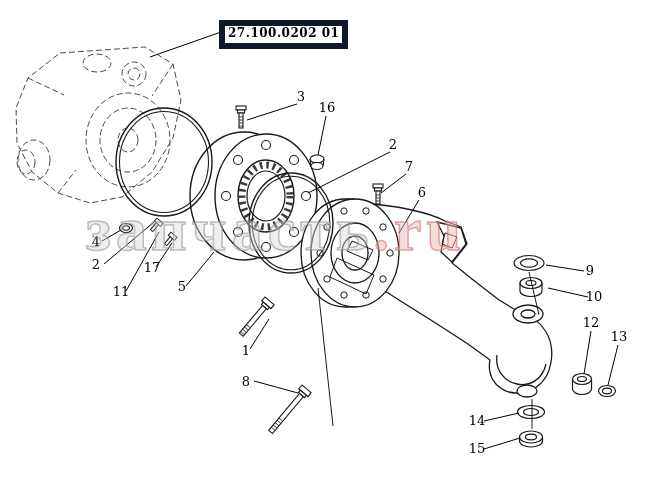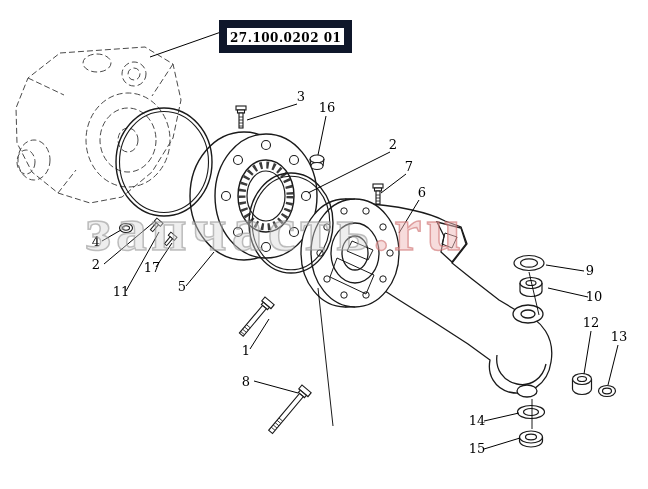--- a/index.html
+++ b/index.html
@@ -1,20 +1,20 @@
 <!DOCTYPE html>
 <html><head>
 <meta charset="utf-8">
 <style>
   html,body{margin:0;padding:0;background:#fff;}
   .stage{position:relative;width:648px;height:489px;background:#fff;overflow:hidden;
          font-family:"DejaVu Serif", serif;}
   .stage svg{position:absolute;left:0;top:0;display:block;}
   .title-box{position:absolute;left:219px;top:20px;min-width:94px;height:17px;
-             border:8px solid #0f172a;background:#fff;display:flex;align-items:flex-end;
+             border:6px solid #0f172a;background:#fff;display:flex;align-items:flex-start;
              justify-content:center;font-size:12px;font-weight:bold;letter-spacing:.5px;
              padding:0 3px;}
   .watermark{position:absolute;left:86px;top:194px;font-size:62px;font-weight:bold;
              font-family:Liberation Serif, serif;letter-spacing:5px;white-space:nowrap;
              pointer-events:none;user-select:none;}
   .wm-main{color:rgba(215,215,215,0.42);-webkit-text-stroke:1.5px rgba(140,140,140,0.55);}
   .wm-ru{color:rgba(240,185,185,0.5);-webkit-text-stroke:1.5px rgba(205,110,110,0.6);}
   text.callout{font-family:"DejaVu Serif", serif;font-size:13px;fill:#000;text-anchor:middle;}
 </style>
 </head>

